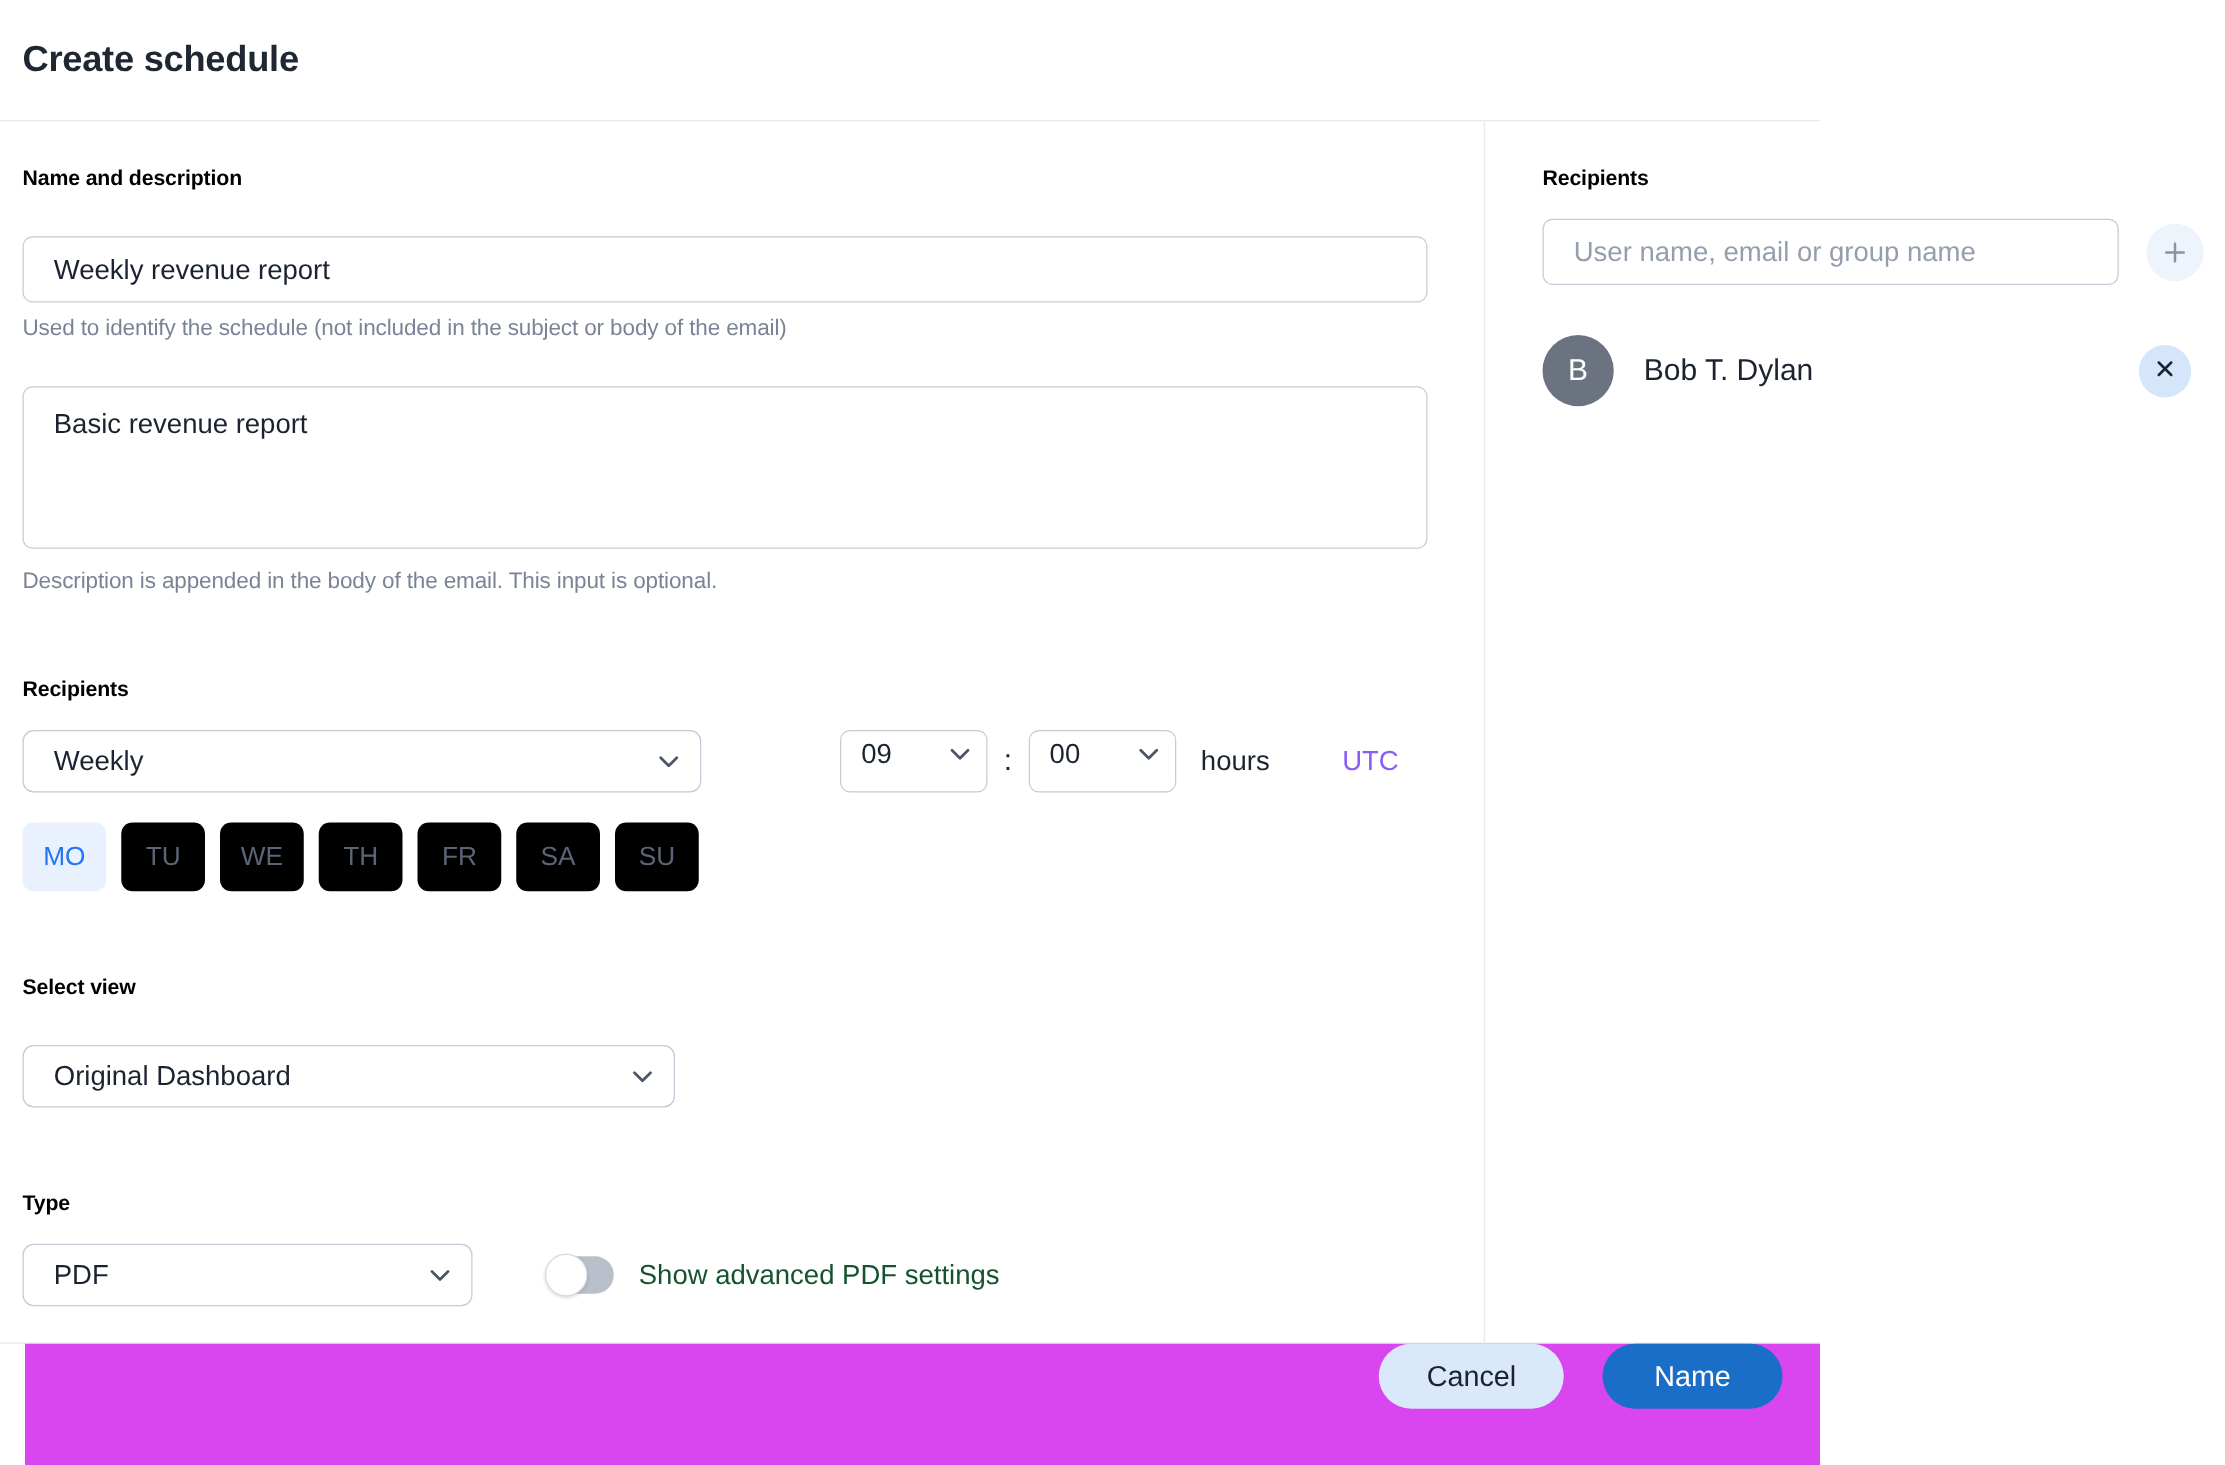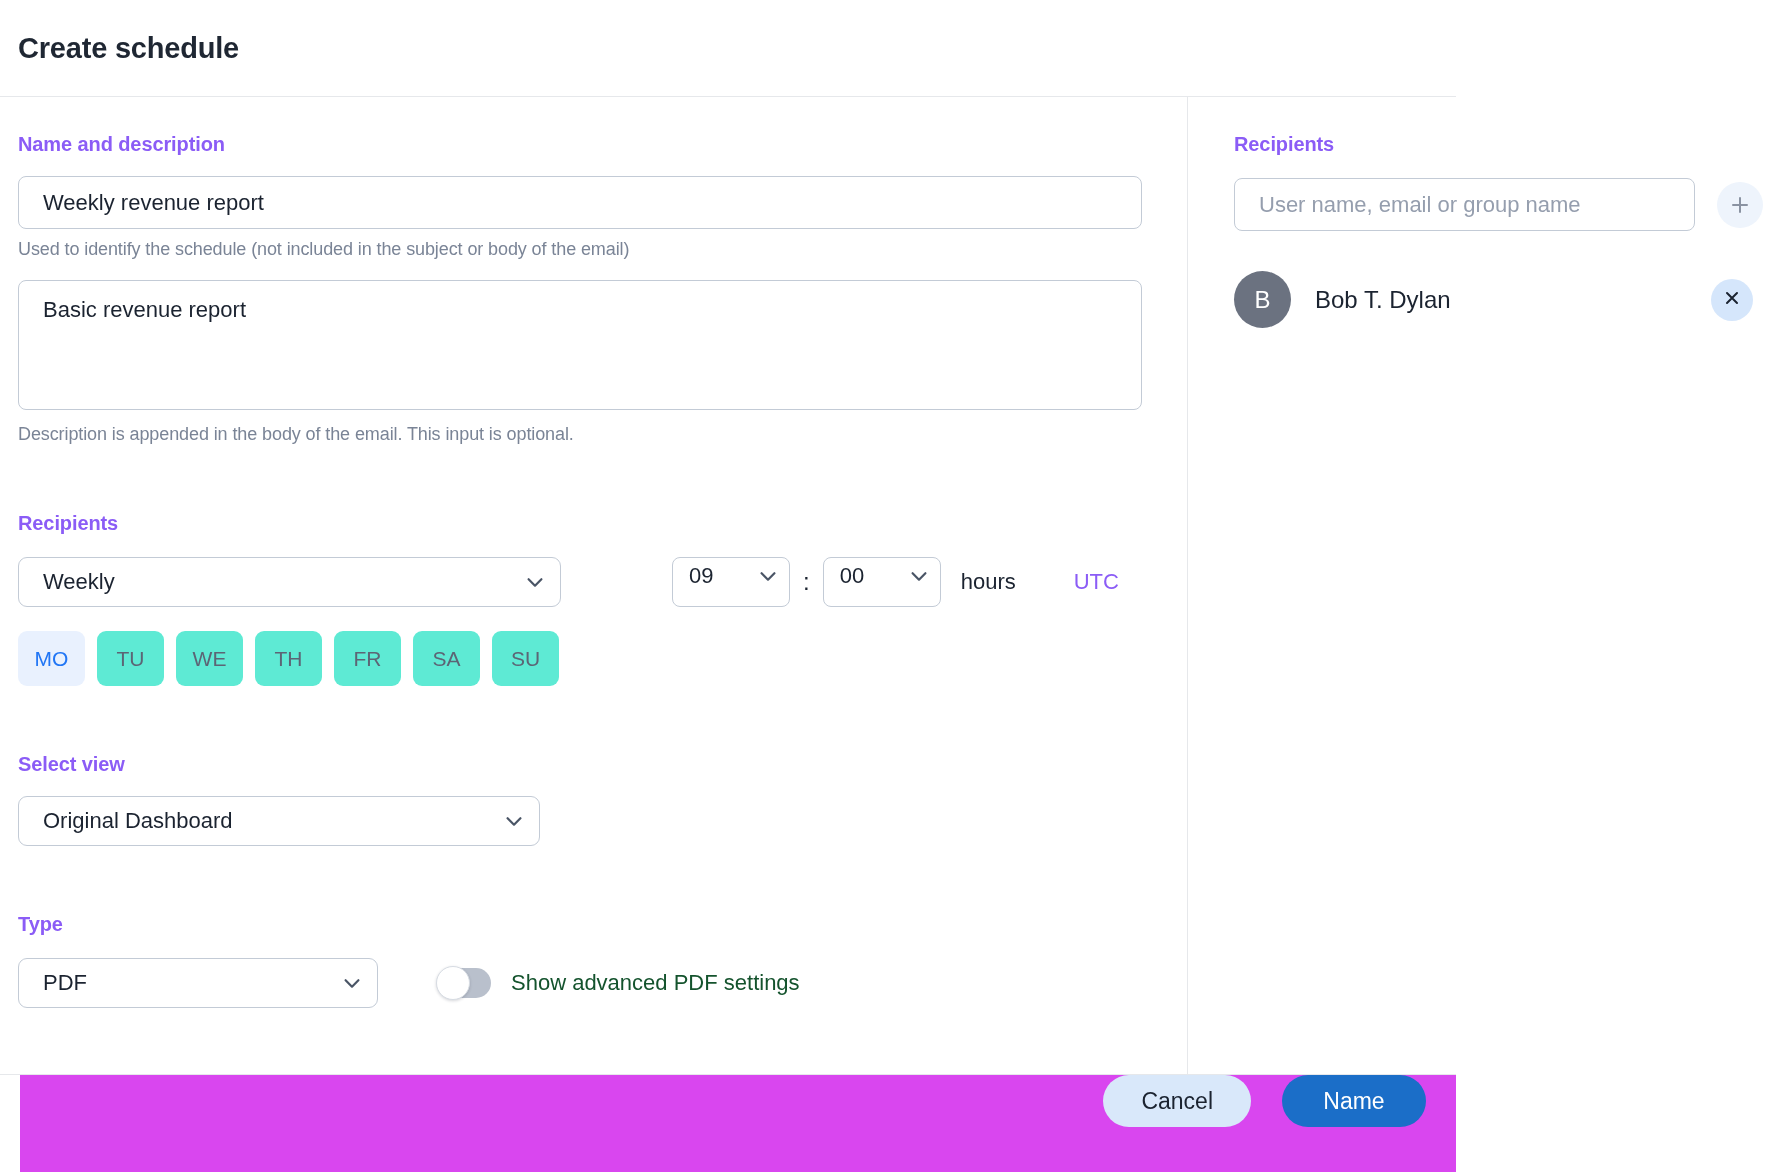--- a/index.html
+++ b/index.html
@@ -53,23 +53,23 @@
     overflow: hidden;
   }
 
   .pane-right {
     flex: 1 1 auto;
     padding: 36px 30px 0 46px;
   }
 
   
   .section-label {
-    font-size: 20px;
+    font-size: 17px;
     font-weight: bold;
-    color: #8b5cf6;
+    color: #000000;
     letter-spacing: -0.1px;
   }
 
   .helper-text {
     font-size: 18px;
     color: #7a8496;
     margin-top: 10px;
     letter-spacing: -0.1px;
   }
 
@@ -175,21 +175,21 @@
   .day-row {
     display: flex;
     gap: 12px;
     margin-top: 24px;
   }
   .day-btn {
     width: 67px;
     height: 55px;
     border-radius: 9px;
     border: none;
-    background: #5eead4;
+    background: #000000;
     color: #5c6575;
     font-family: "Liberation Sans", sans-serif;
     font-size: 21px;
     cursor: pointer;
     display: flex;
     align-items: center;
     justify-content: center;
   }
   .day-btn.selected {
     background: #e9f1fe;
@@ -228,21 +228,21 @@
     box-shadow: 0 1px 3px rgba(20,30,50,0.18);
   }
   .toggle-label {
     font-size: 22px;
     color: #14532d;
     margin-left: 20px;
   }
 
   
   .block-gap-lg { margin-top: 67px; }
-  .block-gap-md { margin-top: 20px; }
+  .block-gap-md { margin-top: 36px; }
 
   
   .recipient-input-row {
     display: flex;
     align-items: center;
     margin-top: 22px;
   }
   .recipient-input {
     width: 461px;
     height: 53px;

